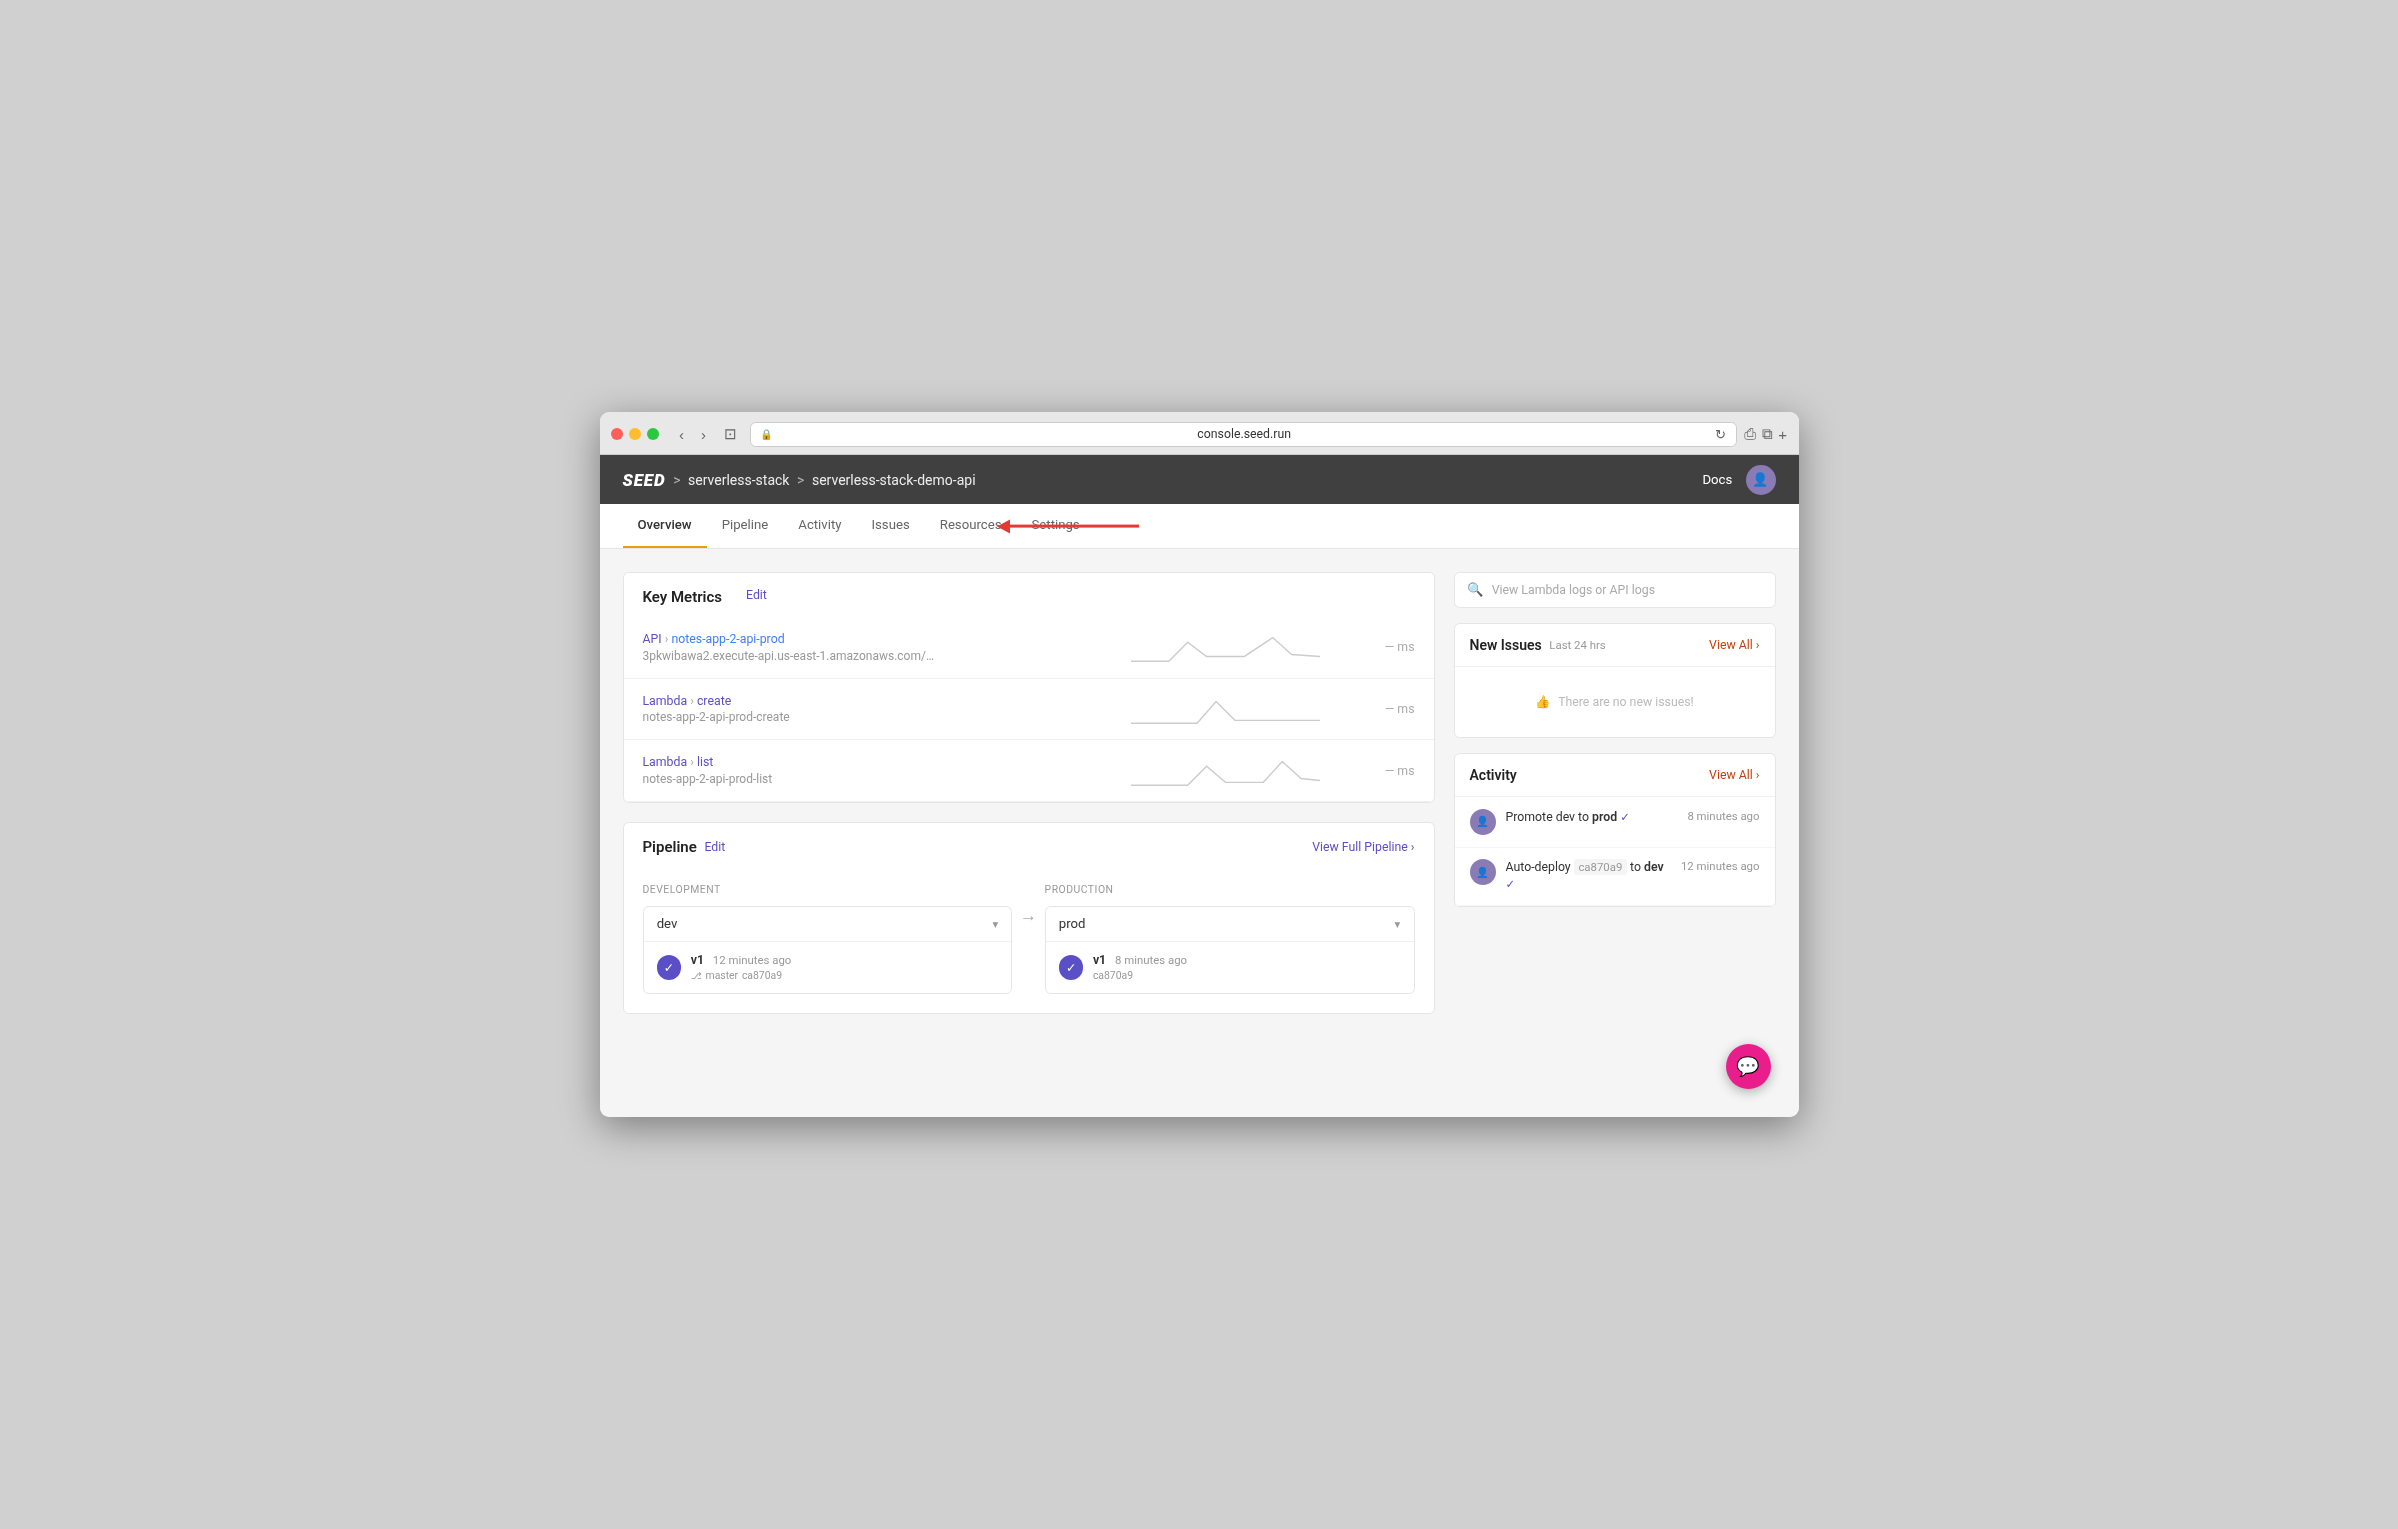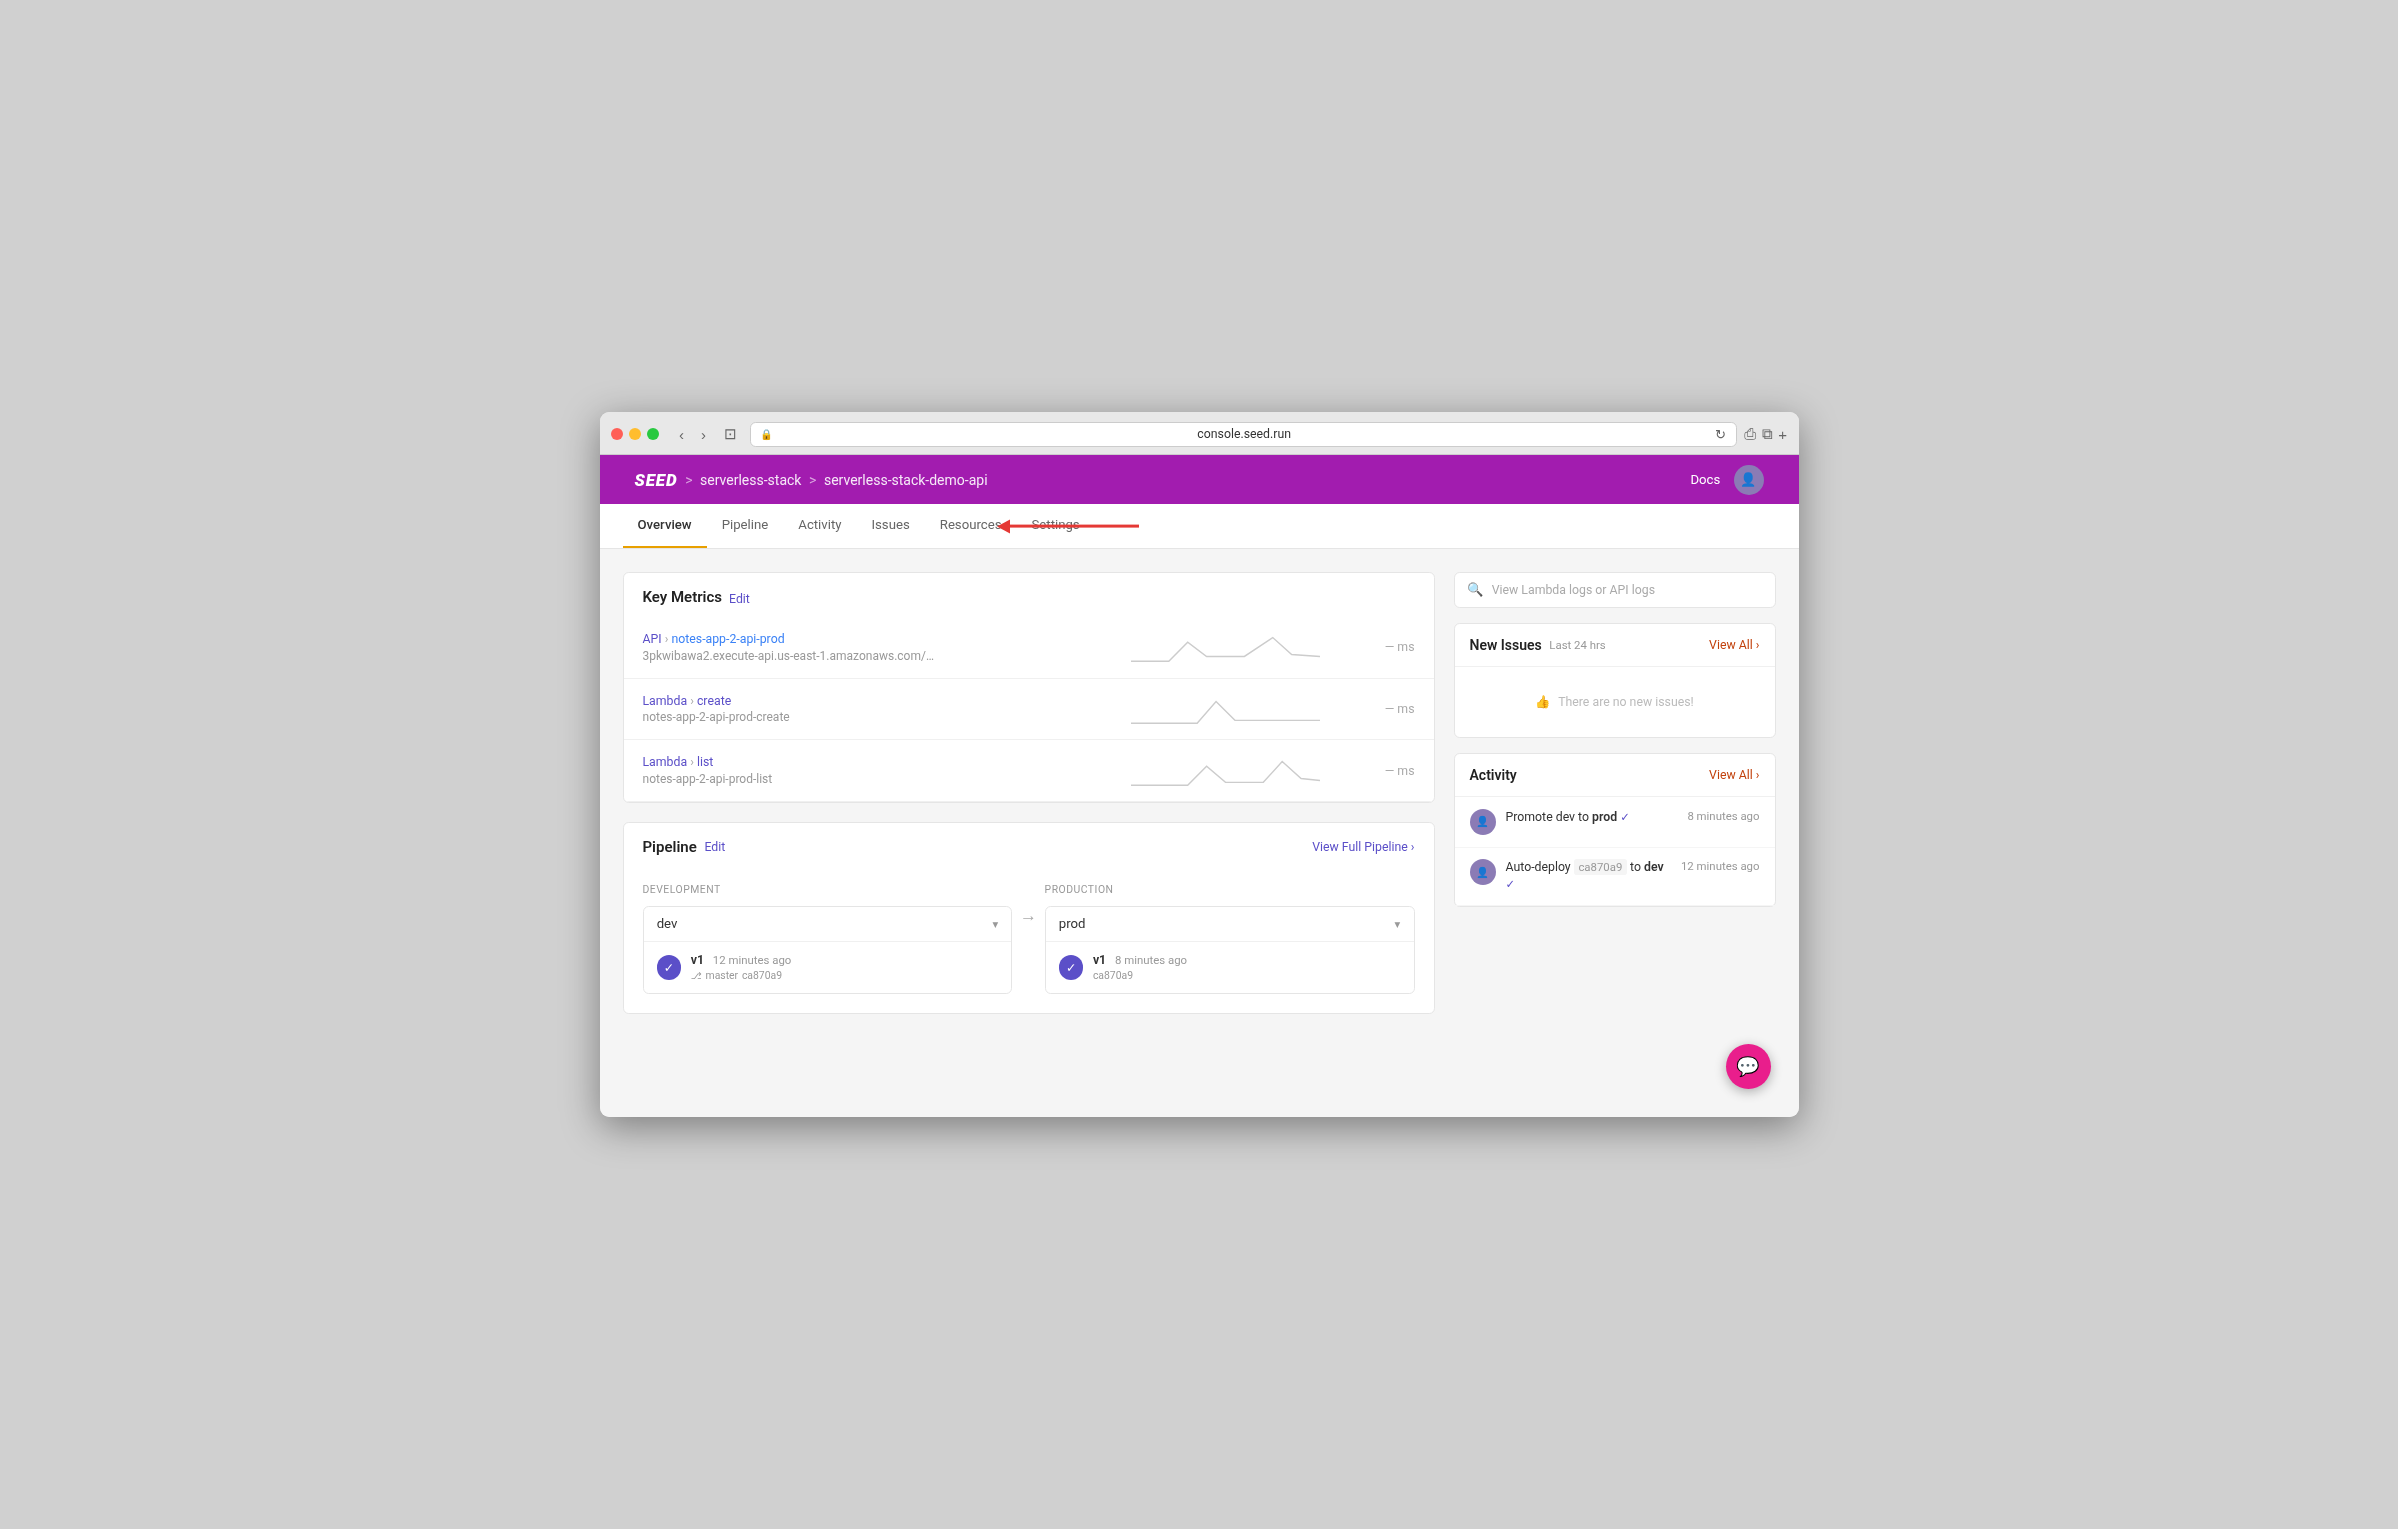--- a/index.html
+++ b/index.html
@@ -89,22 +89,22 @@
     .browser-action-btn {
       background: none;
       border: none;
       font-size: 15px;
       color: #666;
       cursor: pointer;
     }
 
     
     .app-header {
-      background: #a21caf;
-      padding: 0 35px;
+      background: #404040;
+      padding: 0 23px;
       display: flex;
       align-items: center;
       justify-content: space-between;
       height: 49px;
     }
     .app-header-left {
       display: flex;
       align-items: center;
       gap: 7.6px;
       color: white;
@@ -188,22 +188,22 @@
     
     .card {
       background: white;
       border-radius: 5.7px;
       border: 0.9px solid #e5e5e5;
       overflow: hidden;
     }
     .card-header {
       padding: 15px 19px 11.4px;
       display: flex;
-      align-items: flex-end;
-      gap: 7px;
+      align-items: flex-start;
+      gap: 24px;
     }
     .card-title {
       font-size: 15px;
       font-weight: 600;
       color: #222;
     }
     .card-edit {
       font-size: 12.3px;
       color: #5b4fc8;
       cursor: pointer;

